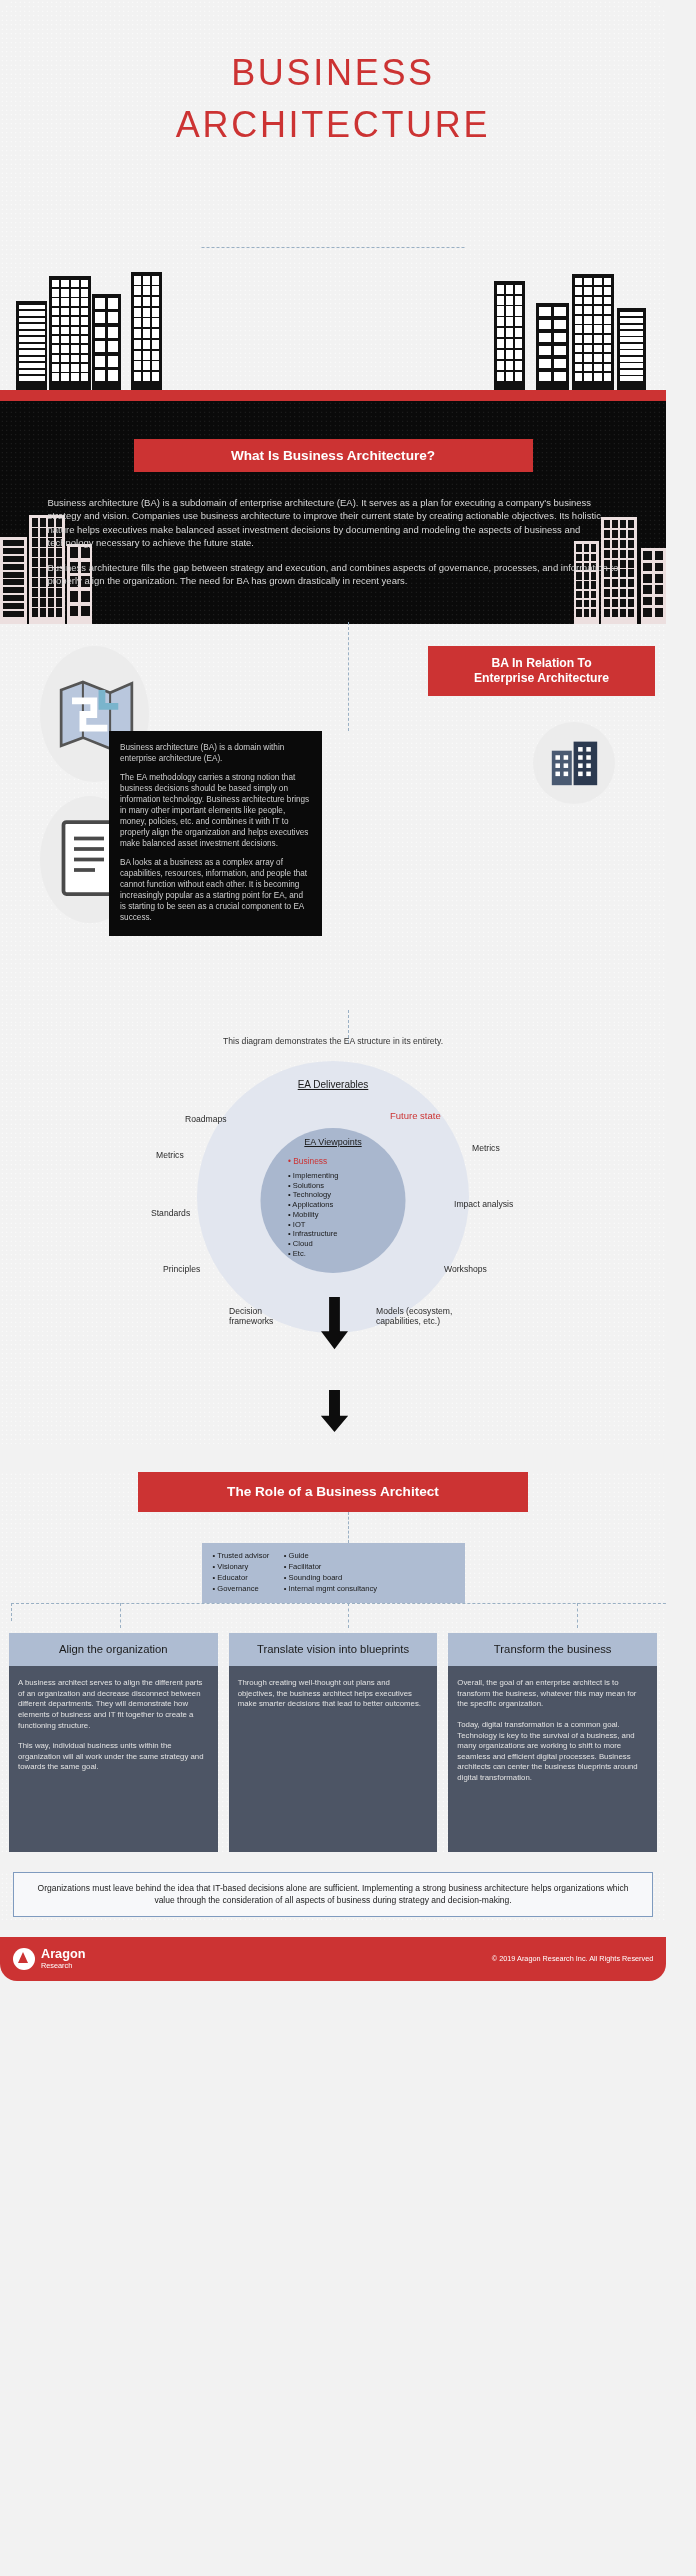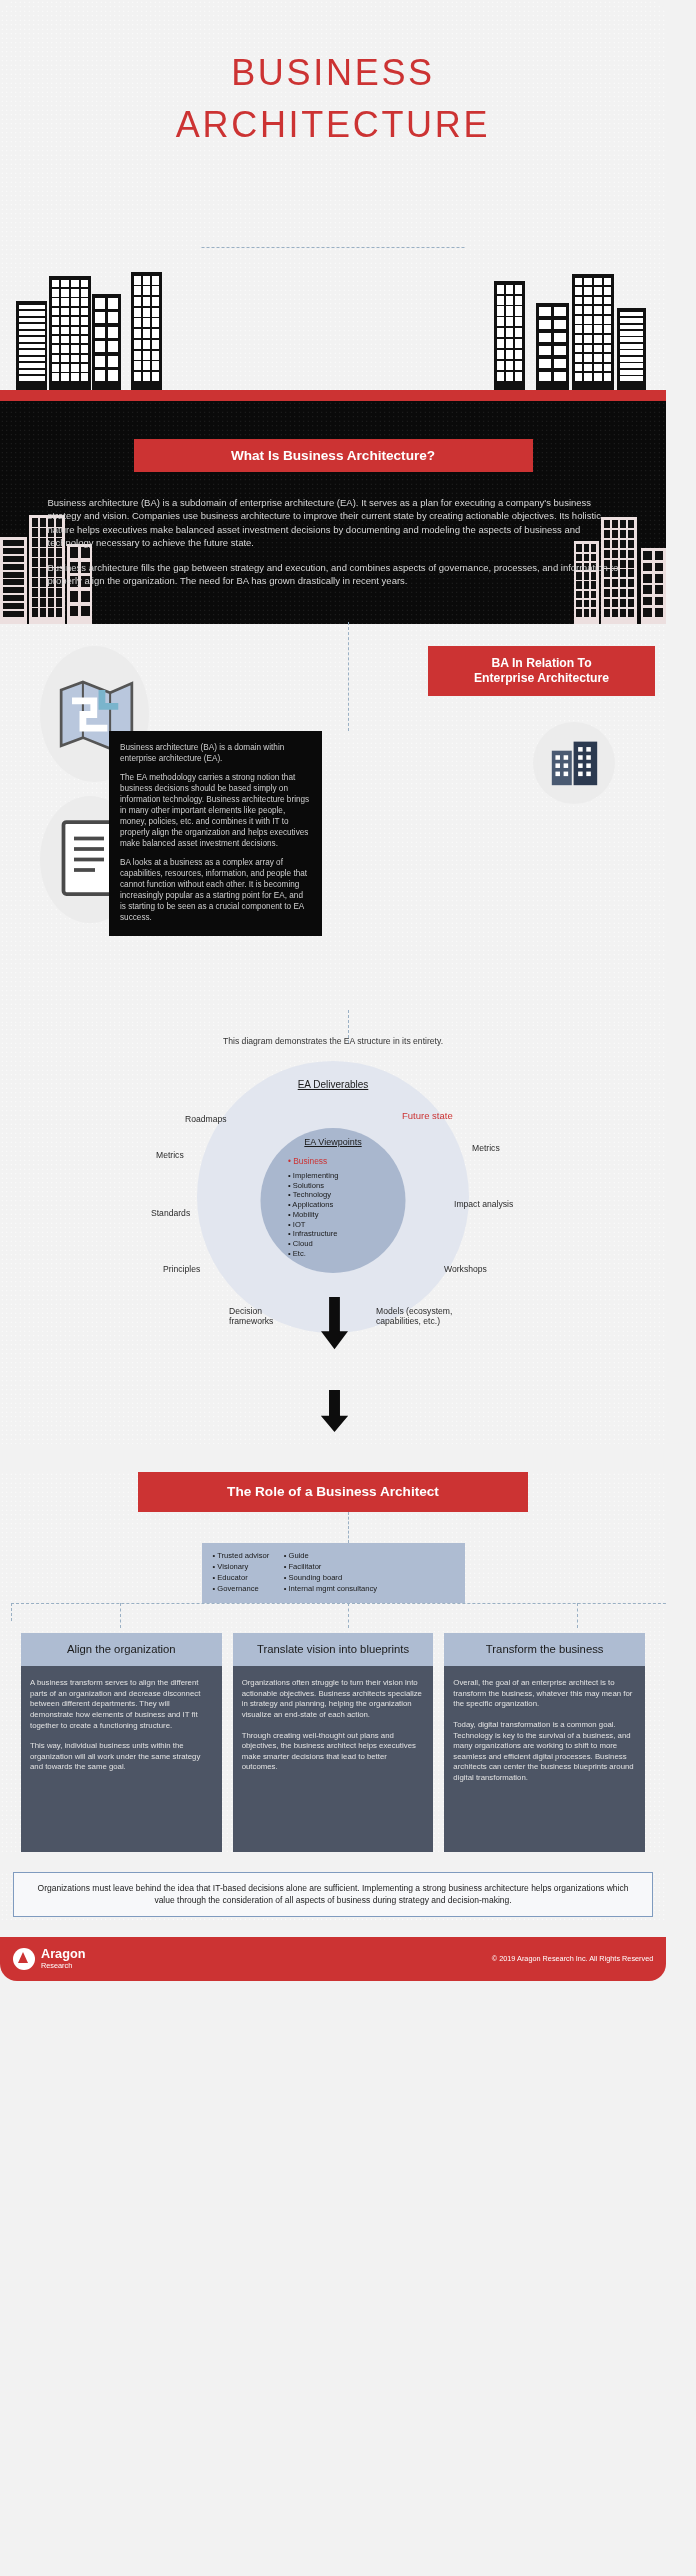--- a/index.html
+++ b/index.html
@@ -169,21 +169,21 @@
   .role-bullets {
     width: 263px; margin: 0 auto; background:#aebcd2;
     padding: 8.2px 11px; display:flex; gap: 14.5px;
     font-size: 7.6px; line-height:1.42; color:#1a1a1a;
   }
   .role-bullets ul { list-style:none; }
   .role-bullets li::before { content:"• "; }
   .role-bullets .col2 li.wrap { text-indent:0; }
 
   
-  .cards { display:flex; gap: 11px; padding: 0 21px; position:relative; }
+  .cards { display:flex; gap: 11px; padding: 0 9px; position:relative; }
   .card { flex:1; position:relative; }
   .card-head {
     background:#aebcd2; color:#1a1a1a; text-align:center;
     font-size: 11.3px; line-height:1.25; padding: 9px 3.6px; font-weight:400;
   }
   .card-body {
     background:#4d5565; color:#e2e2e2; padding: 12.7px 9px 16.3px;
     font-size: 7.8px; line-height: 1.36; min-height: 186px;
   }
   .card-body p + p { margin-top: 10px; }
@@ -708,21 +708,21 @@
       <p>This diagram demonstrates the EA structure in its entirety.</p>
     </div>
 
     <div class="ea-wrap">
       <div class="ea-outer"></div>
       <div class="ea-inner"></div>
 
       <div class="ea-title">EA Deliverables</div>
 
       <div class="ea-lbl" style="left:185px;top:60px;">Roadmaps</div>
-      <div class="ea-lbl" style="left:390px;top:56px;color:#cc3333;font-size:9.5px;margin-left:12px;">Future state</div>
+      <div class="ea-lbl" style="left:390px;top:56px;color:#cc3333;font-size:9.5px;">Future state</div>
       <div class="ea-lbl" style="left:472px;top:89px;">Metrics</div>
       <div class="ea-lbl" style="left:156px;top:96px;">Metrics</div>
       <div class="ea-lbl" style="left:151px;top:154px;">Standards</div>
       <div class="ea-lbl" style="left:454px;top:145px;">Impact analysis</div>
       <div class="ea-lbl" style="left:163px;top:210px;">Principles</div>
       <div class="ea-lbl" style="left:444px;top:210px;">Workshops</div>
       <div class="ea-lbl" style="left:229px;top:252px;width:73px;line-height:1.2;">Decision frameworks</div>
       <div class="ea-lbl" style="left:376px;top:252px;width:87px;line-height:1.2;">Models (ecosystem, capabilities, etc.)</div>
 
       <div class="vp-title">EA Viewpoints</div>
@@ -778,28 +778,27 @@
       <div class="vdash" style="left:577px;top:0;height:25.4px;"></div>
       <div class="vdash" style="left:11px;top:0;height:18px;"></div>
       <div class="vdash" style="left:684px;top:0;height:18px;"></div>
     </div>
   </section>
 
   <section class="cards dots-light">
     <div class="card">
       <div class="card-head">Align the organization</div>
       <div class="card-body">
-        <p>A business transform serves to align the different parts of an organization and decrease disconnect between different departments. They will demonstrate how elements of business and IT fit together to create a functioning structure.</p>
+        <p>A business architect serves to align the different parts of an organization and decrease disconnect between different departments. They will demonstrate how elements of business and IT fit together to create a functioning structure.</p>
         <p>This way, individual business units within the organization will all work under the same strategy and towards the same goal.</p>
       </div>
     </div>
     <div class="card">
       <div class="card-head">Translate vision into blueprints</div>
       <div class="card-body">
-        <p>Organizations often struggle to turn their vision into actionable objectives. Business architects specialize in strategy and planning, helping the organization visualize an end-state of each action.</p>
         <p>Through creating well-thought out plans and objectives, the business architect helps executives make smarter decisions that lead to better outcomes.</p>
       </div>
     </div>
     <div class="card">
       <div class="card-head">Transform the business</div>
       <div class="card-body">
         <p>Overall, the goal of an enterprise architect is to transform the business, whatever this may mean for the specific organization.</p>
         <p>Today, digital transformation is a common goal. Technology is key to the survival of a business, and many organizations are working to shift to more seamless and efficient digital processes. Business architects can center the business blueprints around digital transformation.</p>
       </div>
     </div>

